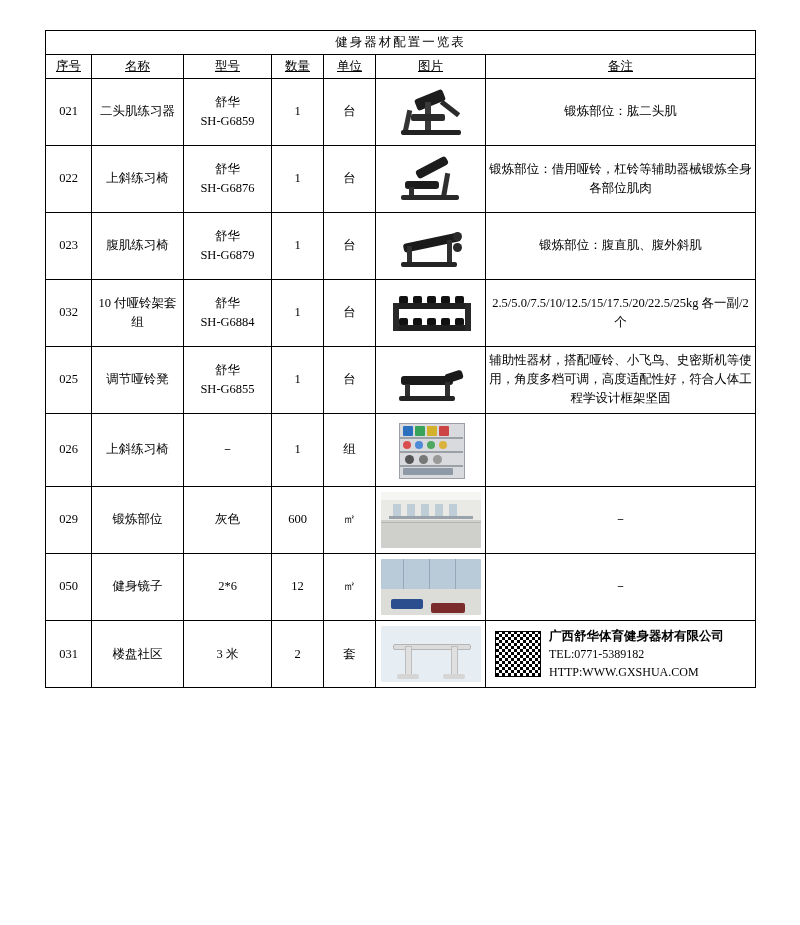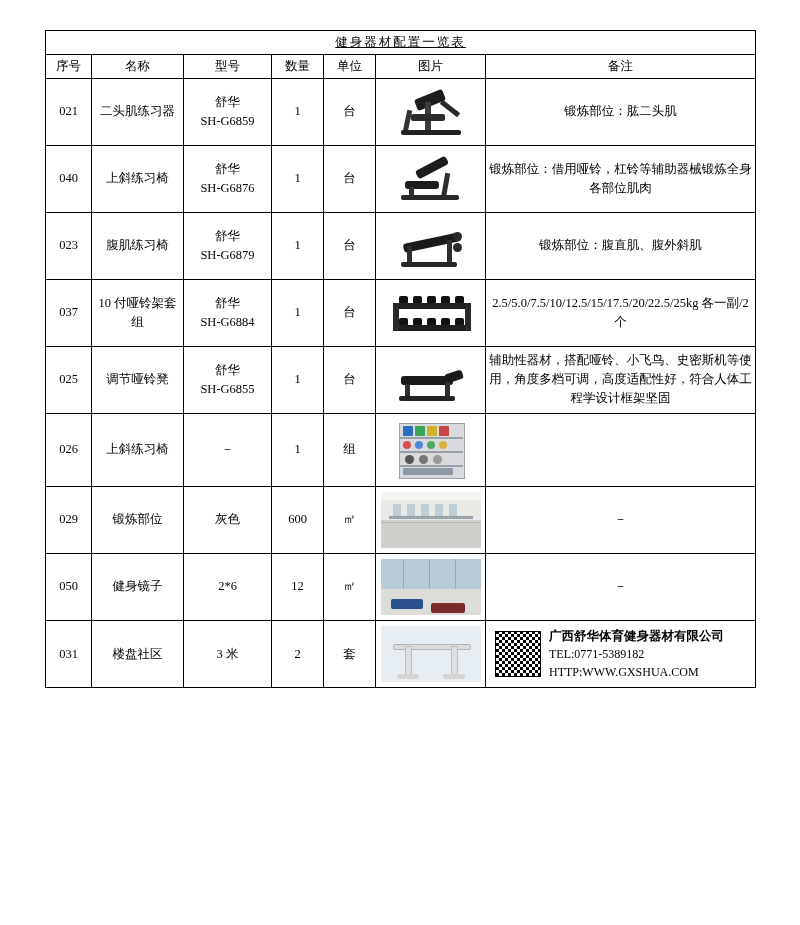--- a/index.html
+++ b/index.html
@@ -34,25 +34,25 @@
     font-weight: normal;
     font-size: 12.5px;
     line-height: 1.5;
     padding: 2px 3px;
   }
   .title-cell {
     font-size: 19px;
     font-weight: bold;
     letter-spacing: 2px;
     padding: 9px 0 9px 0;
-    text-decoration: underline;
   }
   .hdr td {
     font-size: 13px;
     padding: 5px 0;
+    text-decoration: underline;
   }
   .c-no      { width: 46px; }
   .c-name    { width: 92px; }
   .c-model   { width: 88px; }
   .c-qty     { width: 52px; }
   .c-unit    { width: 52px; }
   .c-pic     { width: 110px; }
   .c-remark  { width: 270px; }
 
   td.remark {
@@ -234,21 +234,21 @@
               <div class="arm"></div>
             <div class="seat"></div>
               <div class="leg"></div>
               <div class="base"></div>
           </div>
         </td>
         <td class="remark">锻炼部位：肱二头肌</td>
       </tr>
 
       <tr>
-        <td>040</td>
+        <td>022</td>
         <td class="name-cell">上斜练习椅</td>
         <td>
           <span class="model-line">舒华</span>
           <span class="model-line">SH-G6876</span>
         </td>
         <td>1</td>
         <td>台</td>
         <td>
           <div class="pic-box eq022">
             <div class="bgwhite"></div>
@@ -279,21 +279,21 @@
               <div class="roll2"></div>
             <div class="l1"></div>
               <div class="l2"></div>
               <div class="base"></div>
           </div>
         </td>
         <td class="remark">锻炼部位：腹直肌、腹外斜肌</td>
       </tr>
 
       <tr>
-        <td>037</td>
+        <td>032</td>
         <td class="name-cell">10 付哑铃架套组</td>
         <td>
           <span class="model-line">舒华</span>
           <span class="model-line">SH-G6884</span>
         </td>
         <td>1</td>
         <td>台</td>
         <td>
           <div class="pic-box eq024">
             <div class="bgwhite"></div>

